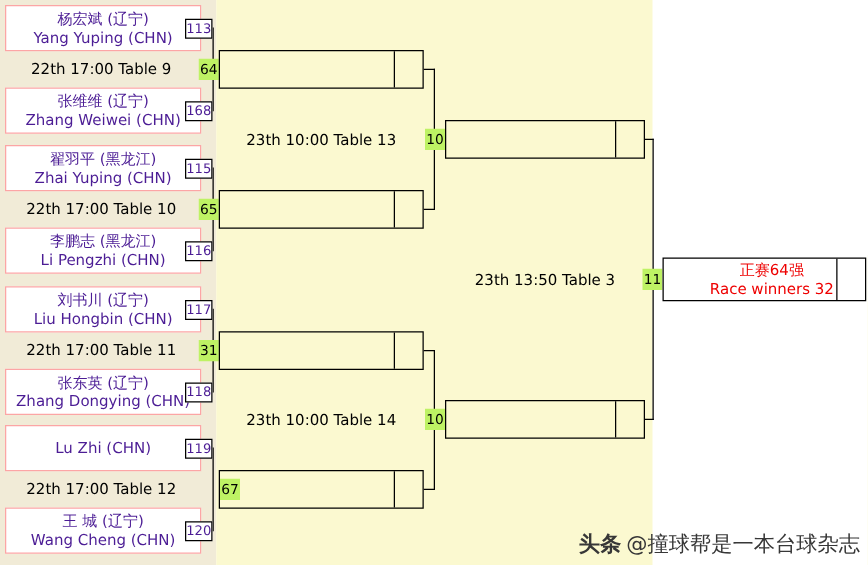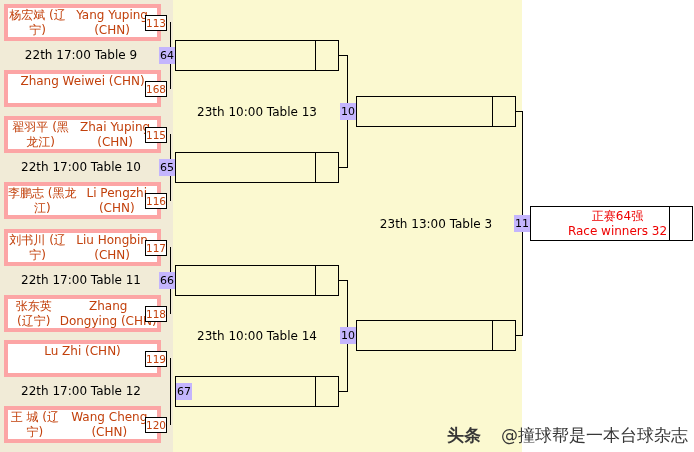--- a/index.html
+++ b/index.html
@@ -3,44 +3,44 @@
 <meta charset="utf-8">
 <style>
   html,body{margin:0;padding:0;}
   body{font-family:"DejaVu Sans","Liberation Sans",sans-serif;background:#ffffff;}
   .bracket{position:relative;width:694px;height:452px;background:#ffffff;overflow:hidden;}
   .band{position:absolute;top:0;bottom:0;}
   .band-left{left:0;width:173px;background:#F1EBD7;}
   .band-mid{left:173px;width:349px;background:#FBF9D0;}
 
   .pbox{position:absolute;left:4px;width:157px;height:37px;box-sizing:border-box;
-        background:#ffffff;border:4px solid #fca5a5;display:flex;
-        justify-content:center;text-align:center;font-size:12px;line-height:15px;color:#c2410c;}
+        background:#ffffff;border:1px solid #fca5a5;display:flex;flex-direction:column;
+        justify-content:center;text-align:center;font-size:12px;line-height:15px;color:#4c1d95;}
   .seed-tag{position:absolute;right:-10px;top:50%;transform:translateY(-50%);
         width:22px;height:16px;box-sizing:border-box;background:#ffffff;border:1px solid #000;
         font-size:10.5px;line-height:14px;text-align:left;}
 
   .sched{position:absolute;left:0;width:162px;height:16px;line-height:16px;
         text-align:center;font-size:12px;color:#000;}
 
-  .mtag{position:absolute;width:16px;height:17px;background:#c4b5fd;color:#000;
+  .mtag{position:absolute;width:16px;height:17px;background:#bef264;color:#000;
         font-size:11px;line-height:17px;text-align:center;}
 
   .mbox{position:absolute;height:31px;box-sizing:border-box;border:1px solid #000;background:transparent;padding-left:12px;}
   .score-divider{position:absolute;right:22px;top:0;bottom:0;width:1px;background:#000;}
 
   .rlabel{position:absolute;height:16px;line-height:16px;text-align:center;font-size:12px;color:#000;}
 
   .line{position:absolute;background:#000;}
 
   .winner{display:flex;flex-direction:column;justify-content:center;text-align:center;
         background:#ffffff;color:#EE0000;font-size:12px;line-height:15px;}
 
   .watermark{position:absolute;top:424px;right:6px;font-size:17px;color:#373737;white-space:nowrap;}
-  .watermark .brand{font-weight:bold;margin-right:20px;font-family:Liberation Mono, monospace;}
+  .watermark .brand{font-weight:bold;margin-right:4px;font-family:Liberation Mono, monospace;}
 </style>
 </head>
 <body>
 
 <div class="bracket">
 
   <div class="band band-left"></div>
   <div class="band band-mid"></div>
 
   <div class="line" style="left:170px;top:22px;width:1px;height:67px"></div>
@@ -58,20 +58,21 @@
   <div class="line" style="left:516px;top:111px;width:7px;height:1px"></div>
   <div class="line" style="left:516px;top:335px;width:7px;height:1px"></div>
   <div class="line" style="left:522px;top:111px;width:1px;height:225px"></div>
 
   <div class="pbox" style="top:4px">
     <div>杨宏斌 (辽宁)</div>
     <div>Yang Yuping (CHN)</div>
     <div class="seed-tag">113</div>
   </div>
   <div class="pbox" style="top:70px">
+    <div>张维维 (辽宁)</div>
     <div>Zhang Weiwei (CHN)</div>
     <div class="seed-tag">168</div>
   </div>
   <div class="pbox" style="top:116px">
     <div>翟羽平 (黑龙江)</div>
     <div>Zhai Yuping (CHN)</div>
     <div class="seed-tag">115</div>
   </div>
   <div class="pbox" style="top:182px">
     <div>李鹏志 (黑龙江)</div>
@@ -98,21 +99,21 @@
     <div class="seed-tag">120</div>
   </div>
 
   <div class="sched" style="top:47px">22th 17:00 Table 9</div>
   <div class="sched" style="top:159px">22th 17:00 Table 10</div>
   <div class="sched" style="top:272px">22th 17:00 Table 11</div>
   <div class="sched" style="top:383px">22th 17:00 Table 12</div>
 
   <div class="mtag" style="left:159px;top:47px">64</div>
   <div class="mtag" style="left:159px;top:159px">65</div>
-  <div class="mtag" style="left:159px;top:272px">66</div>
+  <div class="mtag" style="left:159px;top:272px">31</div>
   <div class="mtag" style="left:176px;top:383px">67</div>
 
   <div class="mbox" style="left:175px;top:40px;width:164px">
     <div class="score-divider"></div>
   </div>
   <div class="mbox" style="left:175px;top:152px;width:164px">
     <div class="score-divider"></div>
   </div>
   <div class="mbox" style="left:175px;top:265px;width:164px">
     <div class="score-divider"></div>
@@ -127,21 +128,21 @@
   <div class="mtag" style="left:340px;top:103px">10</div>
   <div class="mtag" style="left:340px;top:327px">10</div>
 
   <div class="mbox" style="left:356px;top:96px;width:160px">
     <div class="score-divider"></div>
   </div>
   <div class="mbox" style="left:356px;top:320px;width:160px">
     <div class="score-divider"></div>
   </div>
 
-  <div class="rlabel" style="left:356px;top:216px;width:160px">23th 13:00 Table 3</div>
+  <div class="rlabel" style="left:356px;top:216px;width:160px">23th 13:50 Table 3</div>
   <div class="mtag" style="left:514px;top:215px">11</div>
 
   <div class="mbox winner" style="left:530px;top:206px;width:163px;height:35px">
     <div>正赛64强</div>
     <div>Race winners 32</div>
     <div class="score-divider"></div>
   </div>
 
   <div class="watermark">
     <span class="brand">头条</span><span>@撞球帮是一本台球杂志</span>

